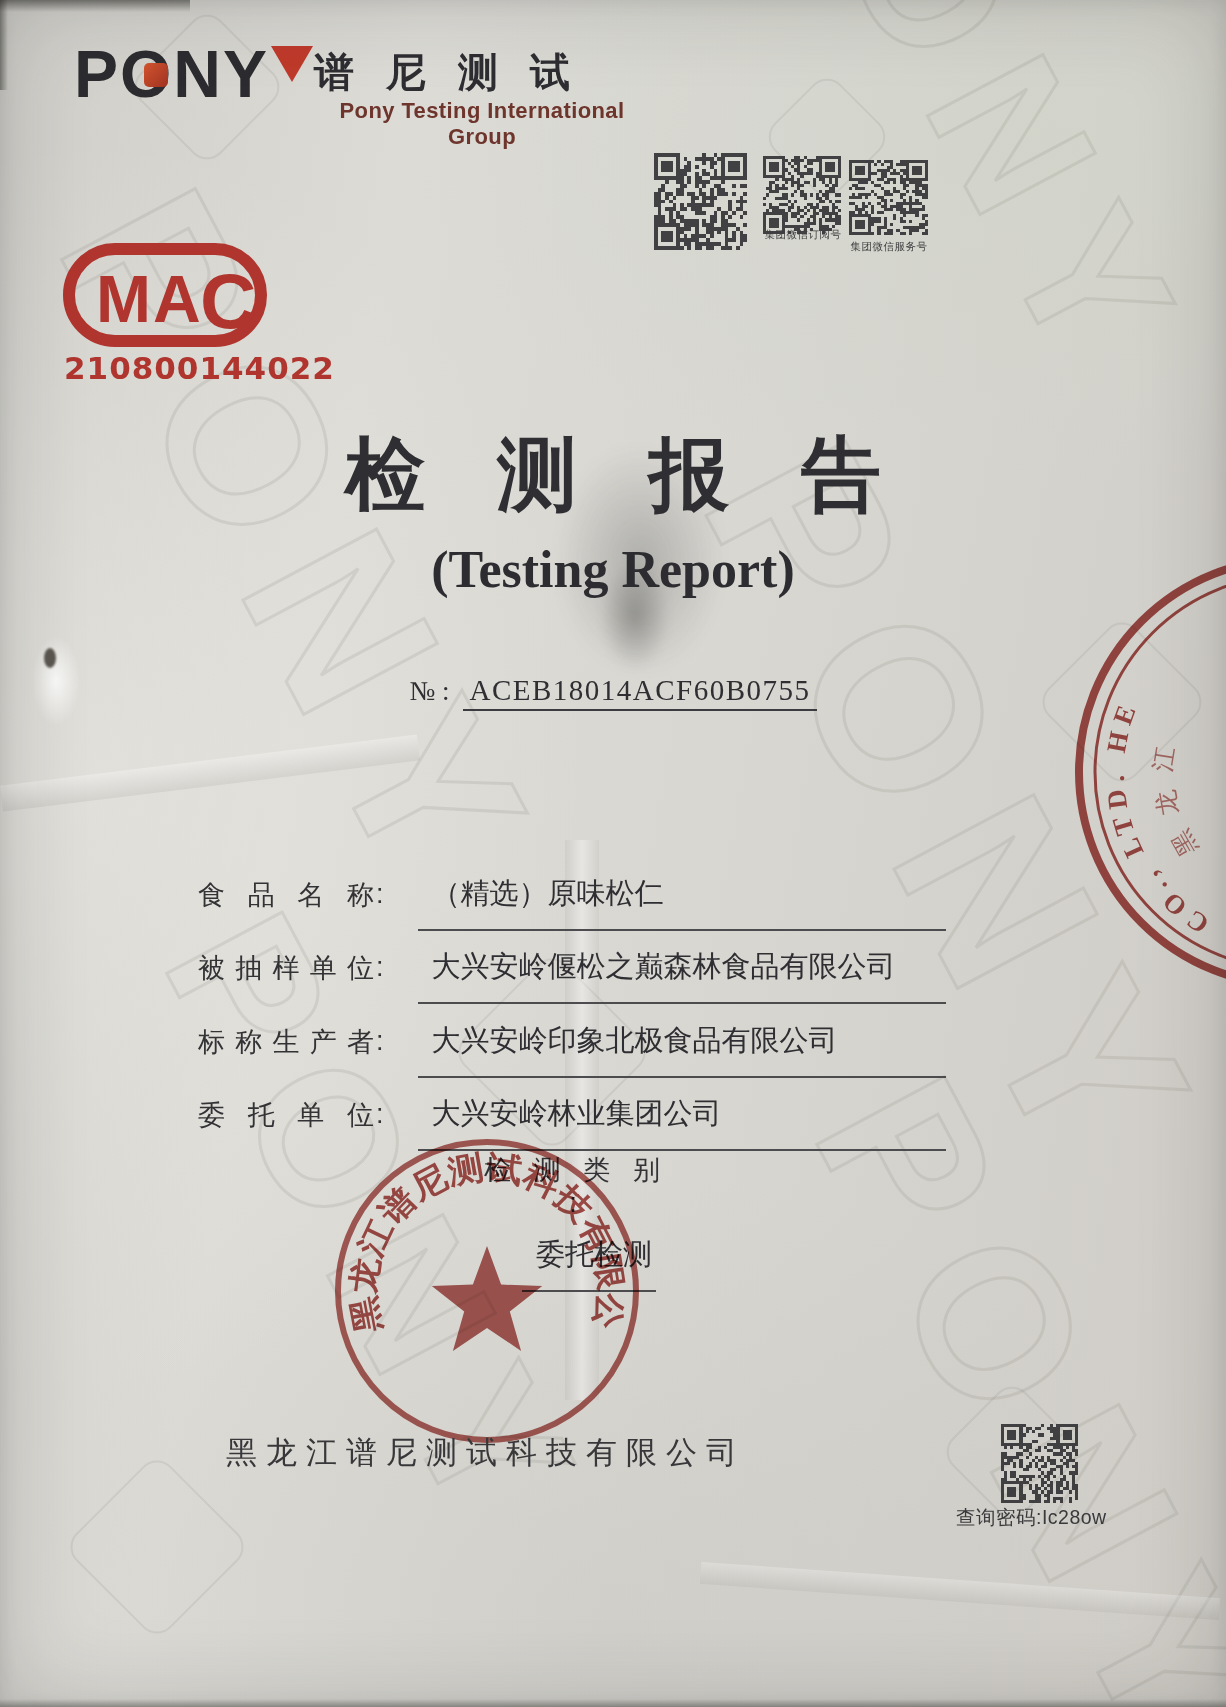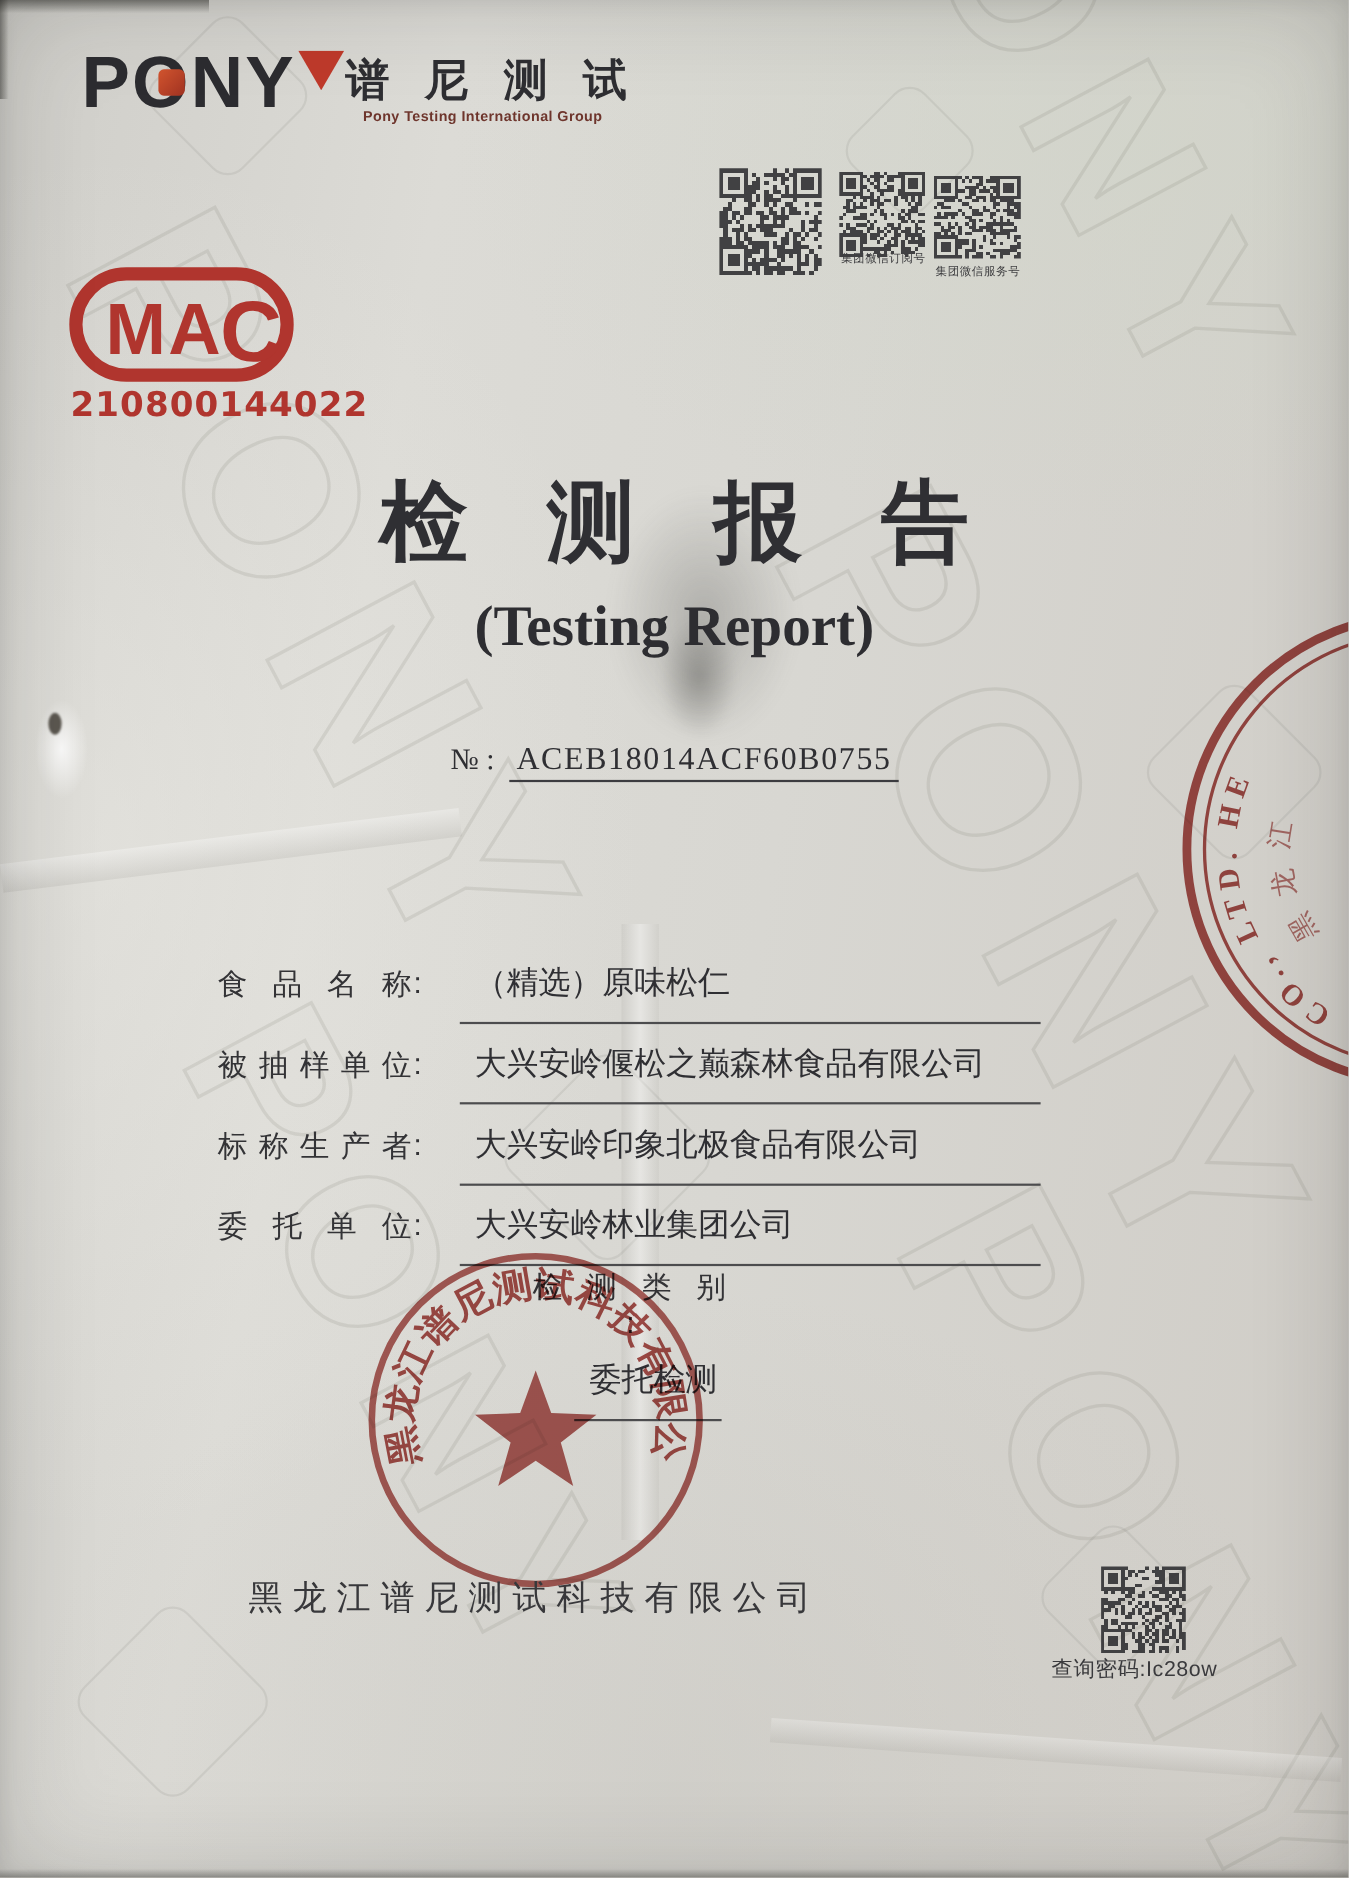--- a/index.html
+++ b/index.html
@@ -28,21 +28,21 @@
   }
   .dm{position:absolute;border:2px solid rgba(130,130,120,.15);border-radius:20px;transform:rotate(45deg);pointer-events:none;}
   .crease{position:absolute;pointer-events:none;}
   .smudge{position:absolute;border-radius:50%;pointer-events:none;}
   
   .logo-row{left:74px;top:36px;width:560px;height:100px;}
   .logo-pony{position:absolute;left:0;top:0;font-size:66px;font-weight:900;letter-spacing:2px;color:#2c2c30;font-family:"Liberation Sans",sans-serif;}
   .logo-o-square{position:absolute;left:70px;top:27px;width:24px;height:24px;border-radius:5px;background:linear-gradient(135deg,#d4552f,#a03322);}
   .logo-y-tri{position:absolute;left:197px;top:10px;width:42px;height:36px;background:#bf3a2b;clip-path:polygon(0 0,100% 0,50% 100%);}
   .logo-cn{position:absolute;left:240px;top:9px;font-size:40px;font-weight:700;letter-spacing:32px;color:#2e2e32;}
-  .logo-sub{position:absolute;left:256px;top:62px;font-size:13px;font-weight:700;color:#6e352c;letter-spacing:.4px;}
+  .logo-sub{position:absolute;left:256px;top:62px;font-size:22px;font-weight:700;color:#6e352c;letter-spacing:.4px;text-align:center;}
   
   .qr{position:absolute;opacity:.88;}
   .qr-caption{position:absolute;font-size:10.5px;color:#3f3f41;text-align:center;letter-spacing:.5px;}
   
   .cma-num{left:64px;top:350px;font-size:31px;font-weight:800;color:#b0352e;letter-spacing:1px;font-family:"DejaVu Sans",sans-serif;}
   
   .title-cn{left:0;top:422px;width:100%;text-align:center;font-size:80px;font-weight:900;color:#2f2f33;letter-spacing:72px;padding-left:72px;box-sizing:border-box;}
   .title-en{left:0;top:540px;width:100%;text-align:center;font-size:52px;font-weight:700;color:#2d2d31;font-family:"Liberation Serif","DejaVu Serif",serif;}
   .no-row{left:0;top:674px;width:100%;text-align:center;font-family:"Liberation Serif","DejaVu Serif",serif;color:#2f2f33;}
   .no-label{font-size:27px;margin-right:14px;}

